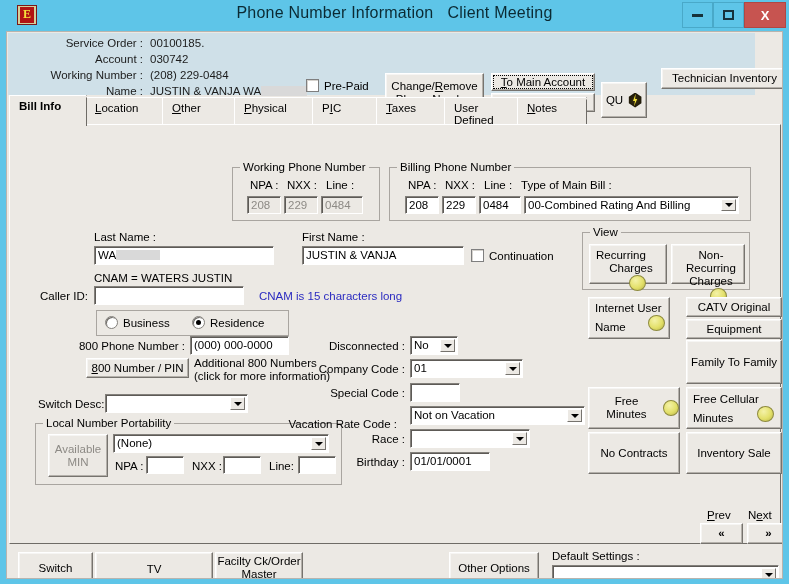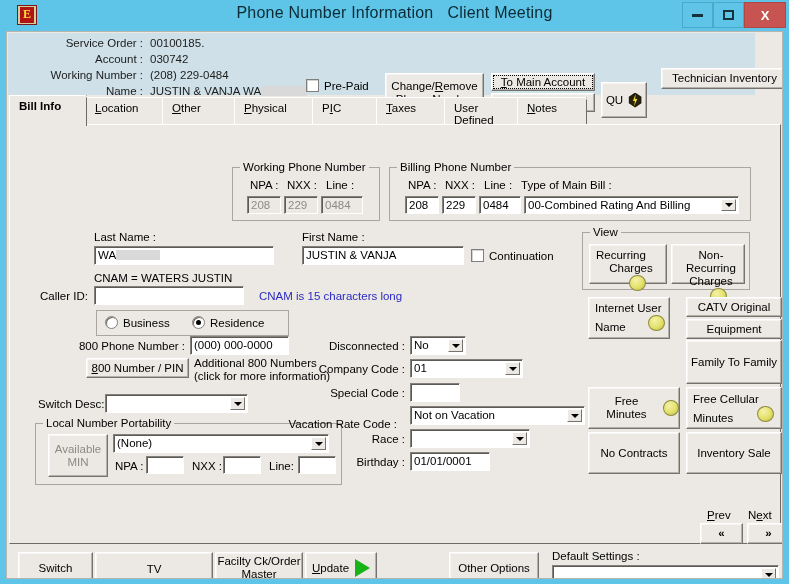--- a/index.html
+++ b/index.html
@@ -248,21 +248,21 @@
             </span></div>
         <div class="lbl" style="left:79px;top:36px;">NPA :</div>
         <div class="inp" style="left:110px;top:32px;width:38px;height:18px;"></div>
         <div class="lbl" style="left:156px;top:36px;">NXX :</div>
         <div class="inp" style="left:187px;top:32px;width:38px;height:18px;"></div>
         <div class="lbl" style="left:233px;top:36px;">Line:</div>
         <div class="inp" style="left:262px;top:32px;width:38px;height:18px;"></div>
       </div>
 
       <div class="lblr" style="left:260px;top:215px;width:135px;">Disconnected :</div>
-      <div class="sel" style="left:400px;top:211px;width:56px;height:19px;"><span>No</span><span class="arw">
+      <div class="sel" style="left:400px;top:211px;width:48px;height:19px;"><span>No</span><span class="arw">
             <span class="caret"></span>
           </span></div>
 
       <div class="lblr" style="left:260px;top:238px;width:135px;">Company Code :</div>
       <div class="sel" style="left:400px;top:234px;width:113px;height:19px;"><span>01</span><span class="arw">
             <span class="caret"></span>
           </span></div>
 
       <div class="lblr" style="left:260px;top:262px;width:135px;">Special Code :</div>
       <div class="inp" style="left:400px;top:258px;width:50px;height:19px;"></div>
@@ -319,24 +319,20 @@
       <div class="btn" style="left:737px;top:398px;width:43px;height:21px;font-weight:bold;">»</div>
     </div>
 
     <div class="toolbar">
       <div class="btn" style="left:9px;top:4px;width:75px;height:32px;">Switch</div>
       <div class="btn" style="left:86px;top:4px;width:118px;height:35px;">TV</div>
       <div class="btn" style="left:206px;top:4px;width:88px;height:32px;flex-direction:column;">
         <span>Facilty Ck/Order</span>
         <span>Master</span>
       </div>
-      <div class="btn" style="left:296px;top:4px;width:72px;height:32px;">
-          <span><span class="u">U</span>pdate</span>
-          <span class="arrow-grn"></span>
-        </div>
       <div class="btn" style="left:440px;top:4px;width:90px;height:32px;">Other Options</div>
 
       <div class="lbl" style="left:543px;top:2px;">Default Settings :</div>
       <div class="sel" style="left:543px;top:17px;width:227px;height:19px;"><span></span><span class="arw">
             <span class="caret"></span>
           </span></div>
     </div>
 
   </div>
 </div>

